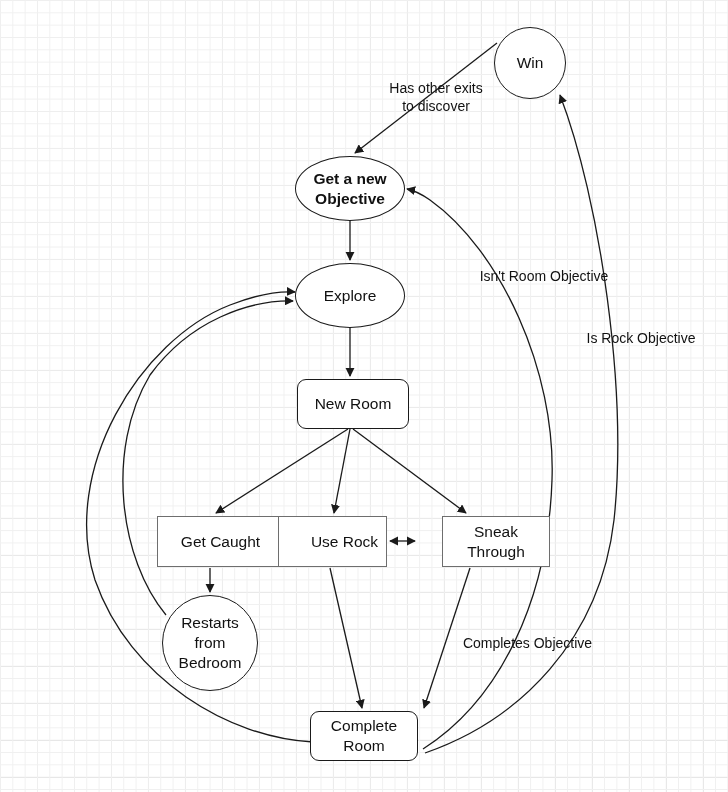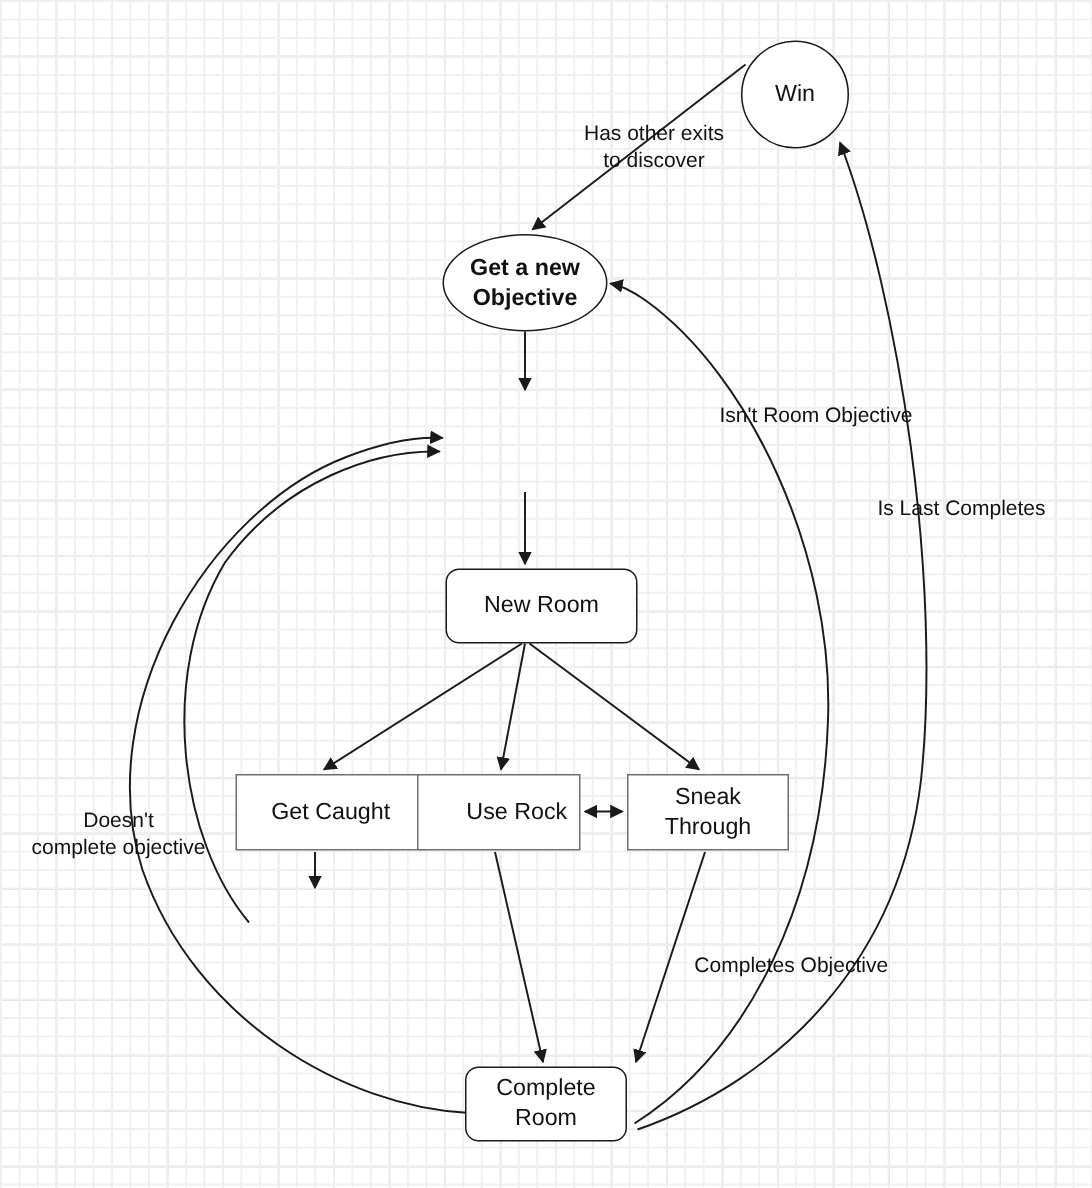--- a/index.html
+++ b/index.html
@@ -121,49 +121,55 @@
 
   <div class="node circle" style="left:494px; top:27px; width:72px; height:72px;">
     <span>Win</span>
   </div>
 
   <div class="node ellipse" style="left:295px; top:156px; width:110px; height:65px;">
     <span style="white-space:pre-line;font-weight:bold;">Get a new
 Objective</span>
   </div>
 
+  <div class="node ellipse" style="left:295px; top:263px; width:110px; height:65px;">
+    <span>Explore</span>
+  </div>
 
-  <div class="node round-rect" style="left:297px; top:379px; width:128px; height:50px;">
+  <div class="node round-rect" style="left:297px; top:379px; width:112px; height:50px;">
     <span>New Room</span>
   </div>
 
   <div class="node rect" style="left:157px; top:516px; width:127px; height:51px;">
     <span>Get Caught</span>
   </div>
 
   <div class="node rect" style="left:278px; top:516px; width:109px; height:51px;padding-left:24px;">
     <span>Use Rock</span>
   </div>
 
-  <div class="node rect" style="left:418px; top:516px; width:108px; height:51px;">
+  <div class="node rect" style="left:442px; top:516px; width:108px; height:51px;">
     <span style="white-space:pre-line;">Sneak
 Through</span>
   </div>
 
+  <div class="node circle" style="left:162px; top:595px; width:96px; height:96px;">
+    <span style="white-space:pre-line;">Restarts
+from
+Bedroom</span>
+  </div>
 
   <div class="node round-rect" style="left:310px; top:711px; width:108px; height:50px;">
     <span style="white-space:pre-line;">Complete
 Room</span>
   </div>
 
   <div class="edge-label" style="left:377px; top:79px; width:118px;">Has other exits
 to discover</div>
 
   <div class="edge-label" style="left:474px; top:267px; width:140px;">Isn't Room Objective</div>
 
-  <div class="edge-label" style="left:581px; top:329px; width:120px;">Is Last Completes</div>
+  <div class="edge-label" style="left:581px; top:329px; width:120px;">Is Rock Objective</div>
 
-  <div class="edge-label" style="left:10px; top:537px; width:138px;">Doesn't
-complete objective</div>
 
   <div class="edge-label" style="left:455px; top:634px; width:145px;text-align:center;">Completes Objective</div>
 
 </div>
 
 </body></html>

